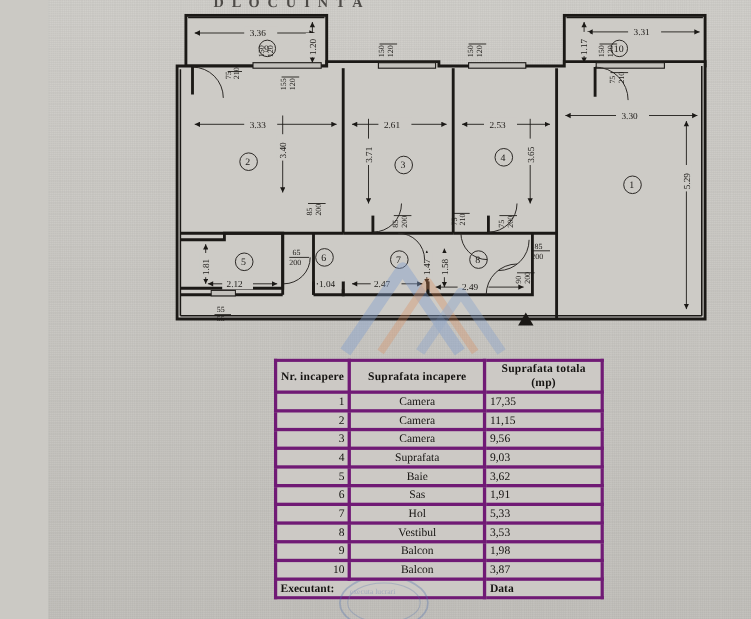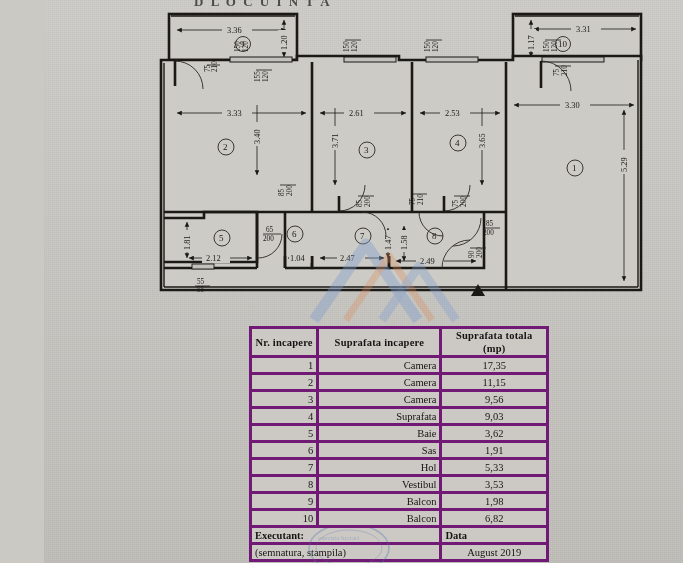--- a/index.html
+++ b/index.html
@@ -44,22 +44,22 @@
     background:rgba(205,203,198,0.55);
   }
   table.areas th{
     font-weight:bold;
     font-size:10.5px;
     text-align:center;
     letter-spacing:.2px;
     height:16px;
   }
   td.num{text-align:right;width:62px;padding-right:3px;}
-  td.name{text-align:right;width:128px;padding-left:3px;}
-  td.area{text-align:center;width:108px;padding-right:4px;}
+  td.name{text-align:center;width:128px;padding-left:3px;}
+  td.area{text-align:left;width:108px;padding-right:4px;}
   tr.total td{
     text-align:center;font-weight:bold;font-size:10.5px;letter-spacing:.2px;
   }
   tr.foot td{font-weight:bold;font-size:10.5px;}
   tr.foot2 td{font-size:10.5px;}
   .cut{overflow:hidden;}
 
   
   .topcut{
     position:absolute;left:150px;top:-6px;width:260px;height:14px;
@@ -364,29 +364,25 @@
           <td class="area">3,53</td>
         </tr>
         <tr>
           <td class="num">9</td>
           <td class="name">Balcon</td>
           <td class="area">1,98</td>
         </tr>
         <tr>
           <td class="num">10</td>
           <td class="name">Balcon</td>
-          <td class="area">6,82</td>
+          <td class="area">3,87</td>
         </tr>
         <tr class="foot">
           <td colspan="2">Executant:</td>
           <td>Data</td>
-        </tr>
-        <tr class="foot2">
-          <td colspan="2">(semnatura, stampila)</td>
-          <td style="text-align:center;">August 2019</td>
         </tr>
       </tbody>
     </table>
   </div>
 
   <svg class="stamp" viewBox="0 0 86 40">
     <ellipse cx="43" cy="20" rx="40" ry="24" fill="none" stroke="#4f6fae" stroke-width="1.6" opacity="0.6"></ellipse>
     <ellipse cx="43" cy="20" rx="33" ry="18" fill="none" stroke="#4f6fae" stroke-width="1" opacity="0.5"></ellipse>
     <text x="12" y="12" font-family="'Liberation Serif',serif" font-size="7" fill="#4f6fae" opacity="0.6">executa lucrari</text>
   </svg>

